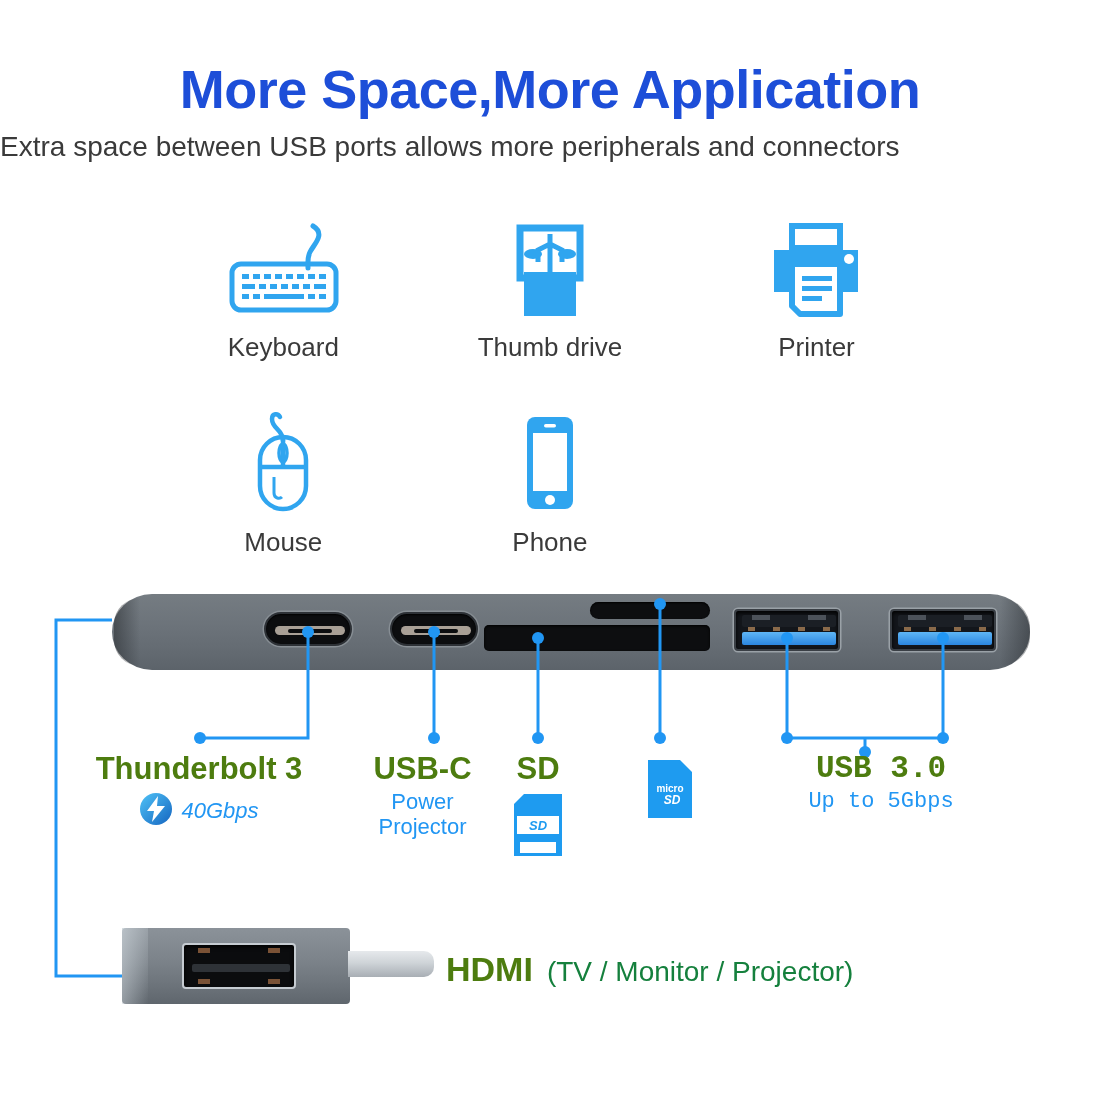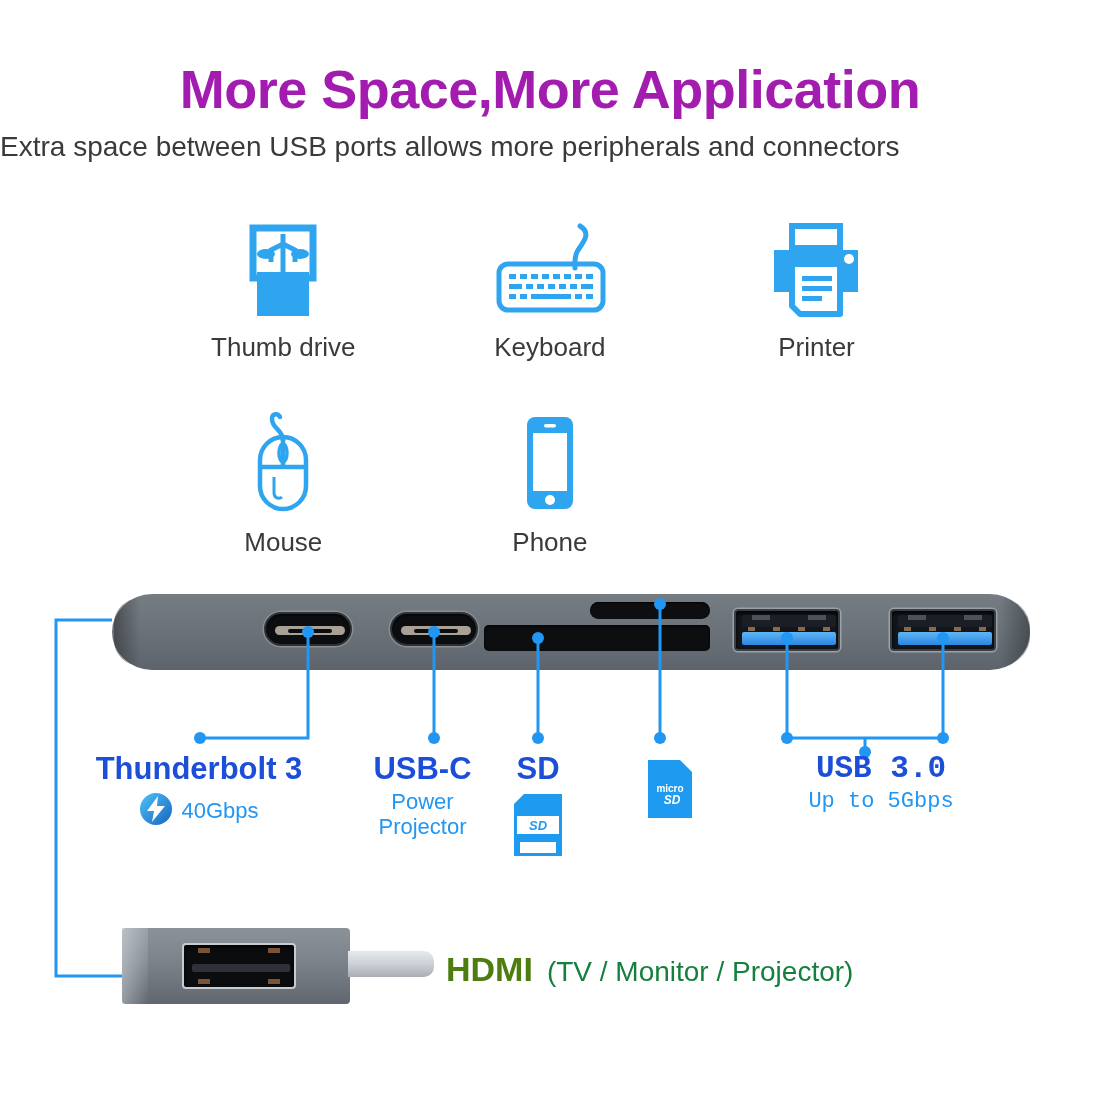--- a/index.html
+++ b/index.html
@@ -10,21 +10,21 @@
     overflow: hidden;
   }
   .page { position: relative; width: 1100px; height: 1100px; background: #fff; }
 
   
   .headline {
     position: absolute; top: 58px; left: 0; width: 1100px;
     text-align: center;
     font-size: 54px; font-weight: bold;
     letter-spacing: -0.5px;
-    color: #a21caf;
+    color: #1d4ed8;
     white-space: nowrap;
   }
   .subhead {
     position: absolute; top: 131px; left: 0; width: 1100px;
     font-size: 28px; font-weight: normal;
     color: #3a3a3a;
     white-space: nowrap;
   }
 
   
@@ -110,26 +110,26 @@
     display:flex; justify-content:space-between;
   }
   .porta .pins span{ width:7px; height:4px; background:#8a6a4a; display:block;}
 
   
   .leaders { position:absolute; left:0; top:0; width:1100px; height:1100px; pointer-events:none; }
 
   
   .plabel { position:absolute; text-align:center; }
   .plabel .ttl {
-    font-size: 31px; font-weight: bold; color:#1d4ed8; white-space:nowrap; line-height:1.1;
+    font-size: 31px; font-weight: bold; color:#4d7c0f; white-space:nowrap; line-height:1.1;
   }
   .plabel .sub {
     font-size: 22px; color:#2196f3; white-space:nowrap; line-height:1.12; margin-top:4px;
   }
-  .plabel .subrow { display:flex; align-items:center; justify-content:center; gap:8px; margin-top:6px;}
+  .plabel .subrow { display:flex; align-items:center; justify-content:center; gap:8px; margin-top:6px;font-style:italic;}
 
   #lbl-tb  { left: 74px;  top: 752px; width: 250px; }
   #lbl-usbc{ left: 360px; top: 752px; width: 125px; }
   #lbl-sd  { left: 498px; top: 752px; width: 80px;  }
   #lbl-msd { left: 588px; top: 752px; width: 156px; }
   #lbl-usb { left: 790px; top: 752px; width: 182px; font-family: Liberation Mono, monospace; }
 
   
   .tbolt { width:34px; height:34px; flex:0 0 34px; }
 
@@ -171,33 +171,20 @@
 <body>
 
 <div class="page">
 
   <div class="headline">More Space,More Application</div>
   <div class="subhead">Extra space between USB ports allows more peripherals and connectors</div>
 
   <div class="grid">
 
     <div class="grid-row">
-
-      <div class="cell">
-        <div class="art">
-          <svg width="92" height="100" viewBox="0 0 92 100">
-            <rect x="20" y="52" width="52" height="44" fill="#30a5ef"></rect>
-            <rect x="16" y="8" width="60" height="50" fill="none" stroke="#30a5ef" stroke-width="7"></rect>
-            <path d="M46 14 L46 24 L34 30 L34 42 M46 24 L58 30 L58 42 M46 24 L46 52" fill="none" stroke="#30a5ef" stroke-width="5"></path>
-            <ellipse cx="29" cy="34" rx="9" ry="5" fill="#30a5ef"></ellipse>
-            <ellipse cx="63" cy="34" rx="9" ry="5" fill="#30a5ef"></ellipse>
-          </svg>
-        </div>
-        <div class="cap">Thumb drive</div>
-      </div>
 
       <div class="cell">
         <div class="art">
           <svg width="130" height="100" viewBox="0 0 130 100">
             <path d="M95 6 C108 14 96 24 92 32 C89 38 90 44 90 48" fill="none" stroke="#30a5ef" stroke-width="5" stroke-linecap="round"></path>
             <rect x="14" y="44" width="104" height="46" rx="9" fill="none" stroke="#30a5ef" stroke-width="5"></rect>
             <g fill="#30a5ef">
               <rect x="24" y="54" width="7" height="5"></rect>
                 <rect x="35" y="54" width="7" height="5"></rect>
               <rect x="46" y="54" width="7" height="5"></rect>
@@ -219,20 +206,33 @@
               <rect x="90" y="74" width="7" height="5"></rect>
                 <rect x="101" y="74" width="7" height="5"></rect>
             </g>
           </svg>
         </div>
         <div class="cap">Keyboard</div>
       </div>
 
       <div class="cell">
         <div class="art">
+          <svg width="92" height="100" viewBox="0 0 92 100">
+            <rect x="20" y="52" width="52" height="44" fill="#30a5ef"></rect>
+            <rect x="16" y="8" width="60" height="50" fill="none" stroke="#30a5ef" stroke-width="7"></rect>
+            <path d="M46 14 L46 24 L34 30 L34 42 M46 24 L58 30 L58 42 M46 24 L46 52" fill="none" stroke="#30a5ef" stroke-width="5"></path>
+            <ellipse cx="29" cy="34" rx="9" ry="5" fill="#30a5ef"></ellipse>
+            <ellipse cx="63" cy="34" rx="9" ry="5" fill="#30a5ef"></ellipse>
+          </svg>
+        </div>
+        <div class="cap">Thumb drive</div>
+      </div>
+
+      <div class="cell">
+        <div class="art">
           <svg width="104" height="100" viewBox="0 0 104 100">
             <rect x="28" y="6" width="48" height="22" fill="none" stroke="#30a5ef" stroke-width="6"></rect>
             <path d="M10 30 H94 V72 H76 V48 H28 V72 H10 Z" fill="#30a5ef"></path>
             <circle cx="85" cy="39" r="5" fill="#fff"></circle>
             <path d="M28 44 H76 V94 H36 L28 86 Z" fill="#fff" stroke="#30a5ef" stroke-width="6" stroke-linejoin="round"></path>
             <g fill="#30a5ef">
               <rect x="38" y="56" width="30" height="5"></rect>
               <rect x="38" y="66" width="30" height="5"></rect>
               <rect x="38" y="76" width="20" height="5"></rect>
             </g>

